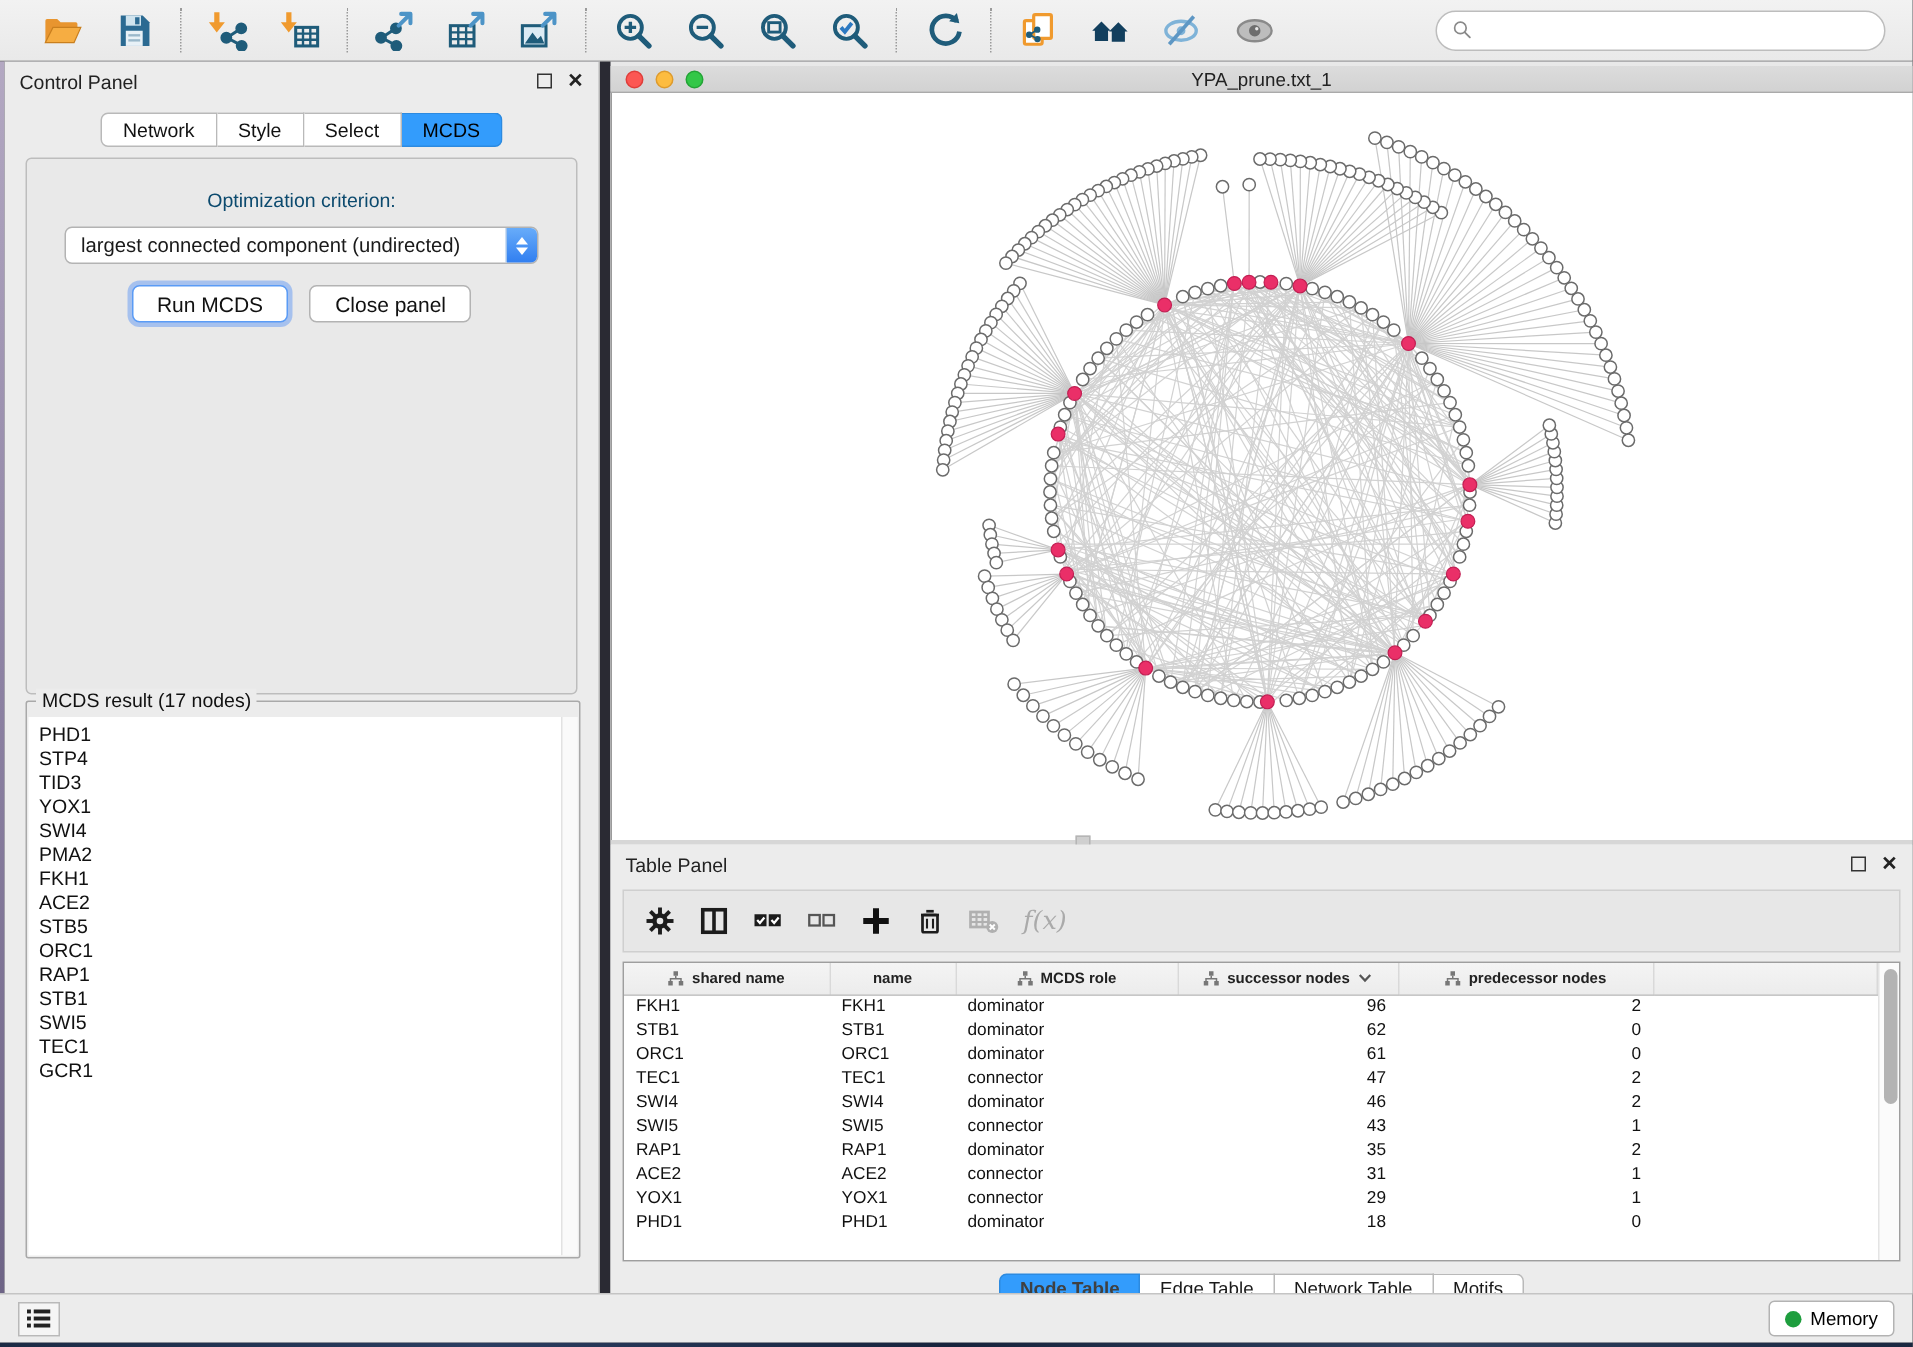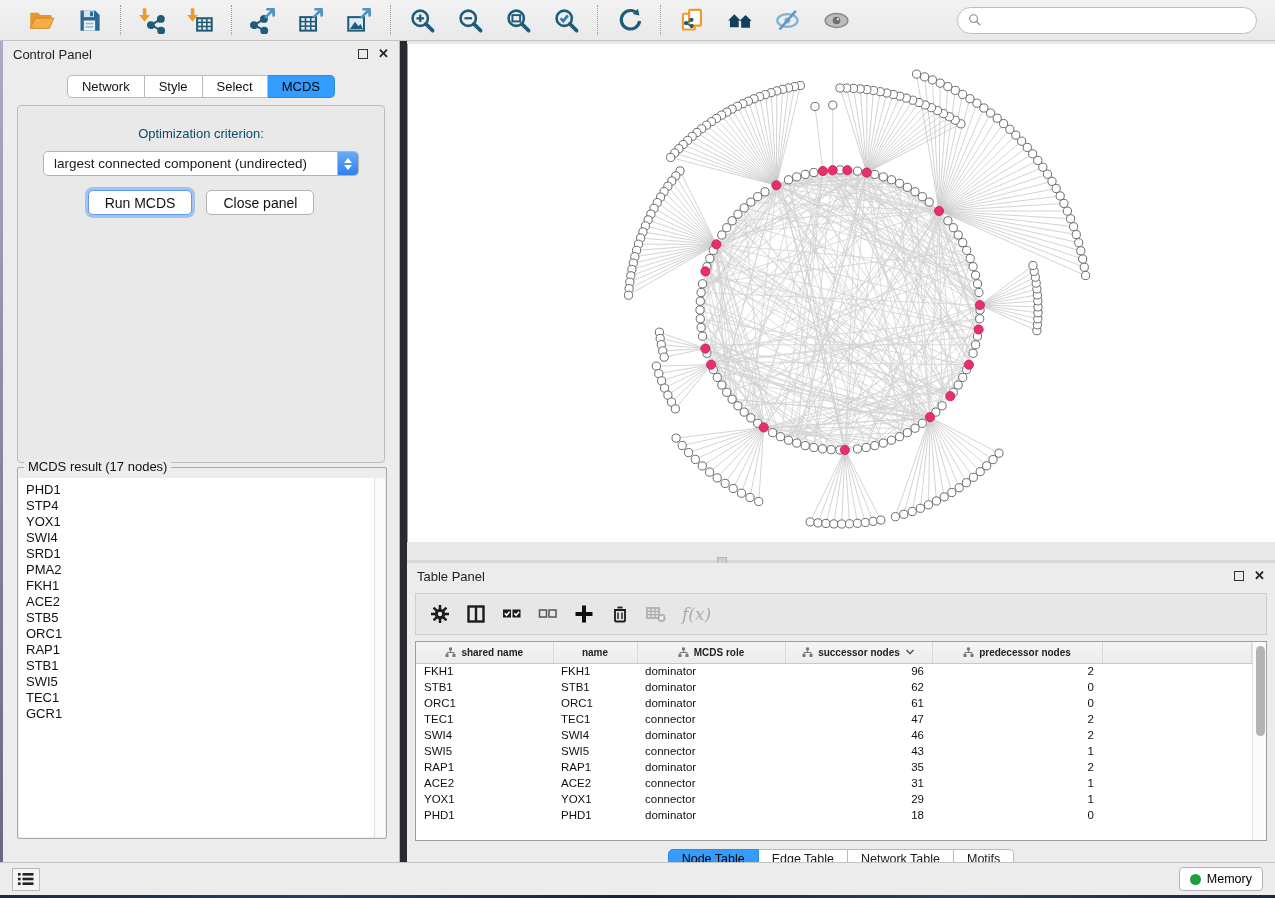--- a/index.html
+++ b/index.html
@@ -109,21 +109,21 @@
   .grid td.num { text-align:right; }
   .tscroll { width:14px; background:#fbfbfb; border-left:1px solid #e4e4e4; position:relative; }
   .tthumb { position:absolute; left:2.5px; top:4px; width:9px; height:90px; background:#b3b3b3;
     border-radius:5px; }
 
   .bottom-tabs { display:flex; justify-content:center; margin-top:8px; }
   .btab { padding:2px 13px; font-size:12.5px; background:#fff; border:1px solid #b9b9b9;
     border-left:none; cursor:pointer; }
   .btab:first-child { border-left:1px solid #b9b9b9; border-radius:5px 0 0 5px; }
   .btab:last-child { border-radius:0 5px 5px 0; }
-  .btab.active { background:#339cfc; border-color:#2c8ae0; color:#000000; }
+  .btab.active { background:#339cfc; border-color:#2c8ae0; color:#404040;font-weight:bold; }
 
   
   .statusbar { position:absolute; left:0; top:862px; width:1275px; height:33px;
     background:#ececec; border-top:1px solid #c4c4c4; display:flex; align-items:center;
     padding:4px 12px; }
   .list-btn { width:28px; height:23px; background:#f5f5f5; border:1px solid #b9b9b9;
     display:flex; align-items:center; justify-content:center; cursor:pointer; }
   .mem-btn { margin-left:auto; height:24px; background:#fff; border:1px solid #b3b3b3;
     border-radius:4px; display:flex; align-items:center; gap:6px; padding:0 10px;
     font-size:12.5px; cursor:pointer; }
@@ -329,42 +329,50 @@
         <button class="mac-btn focused">Run MCDS</button>
         <button class="mac-btn">Close panel</button>
       </div>
     </div>
     <div class="groupbox">
       <span class="legend">MCDS result (17 nodes)</span>
       <div class="result-list">
         <div class="result-items" id="mcds-list">
             <div>PHD1</div>
             <div>STP4</div>
+            <div>TID3</div>
             <div>YOX1</div>
             <div>SWI4</div>
-            <div>SRD1</div>
             <div>PMA2</div>
             <div>FKH1</div>
             <div>ACE2</div>
             <div>STB5</div>
             <div>ORC1</div>
             <div>RAP1</div>
             <div>STB1</div>
             <div>SWI5</div>
             <div>TEC1</div>
             <div>GCR1</div>
           </div>
         <div class="result-scroll"></div>
       </div>
     </div>
   </div>
 
   <div class="rightcol">
 
     <div class="netwin">
+      <div class="net-titlebar">
+        <div class="lights">
+          <span class="light red"></span>
+          <span class="light yellow"></span>
+          <span class="light green"></span>
+        </div>
+        <div class="net-title">YPA_prune.txt_1</div>
+      </div>
       <div class="net-canvas">
         <svg id="graph-svg" width="866" height="498">
             <g stroke="#8f8f8f" stroke-width="0.8" opacity="0.4">
               <line x1="308.4" y1="200.3" x2="318.7" y2="348.3"></line>
               <line x1="308.4" y1="200.3" x2="301.8" y2="214.5"></line>
               <line x1="308.4" y1="200.3" x2="514.3" y2="379.3"></line>
               <line x1="308.4" y1="200.3" x2="357.0" y2="384.2"></line>
               <line x1="308.4" y1="200.3" x2="499.4" y2="143.3"></line>
               <line x1="308.4" y1="200.3" x2="293.1" y2="283.5"></line>
               <line x1="308.4" y1="200.3" x2="414.5" y2="127.1"></line>

